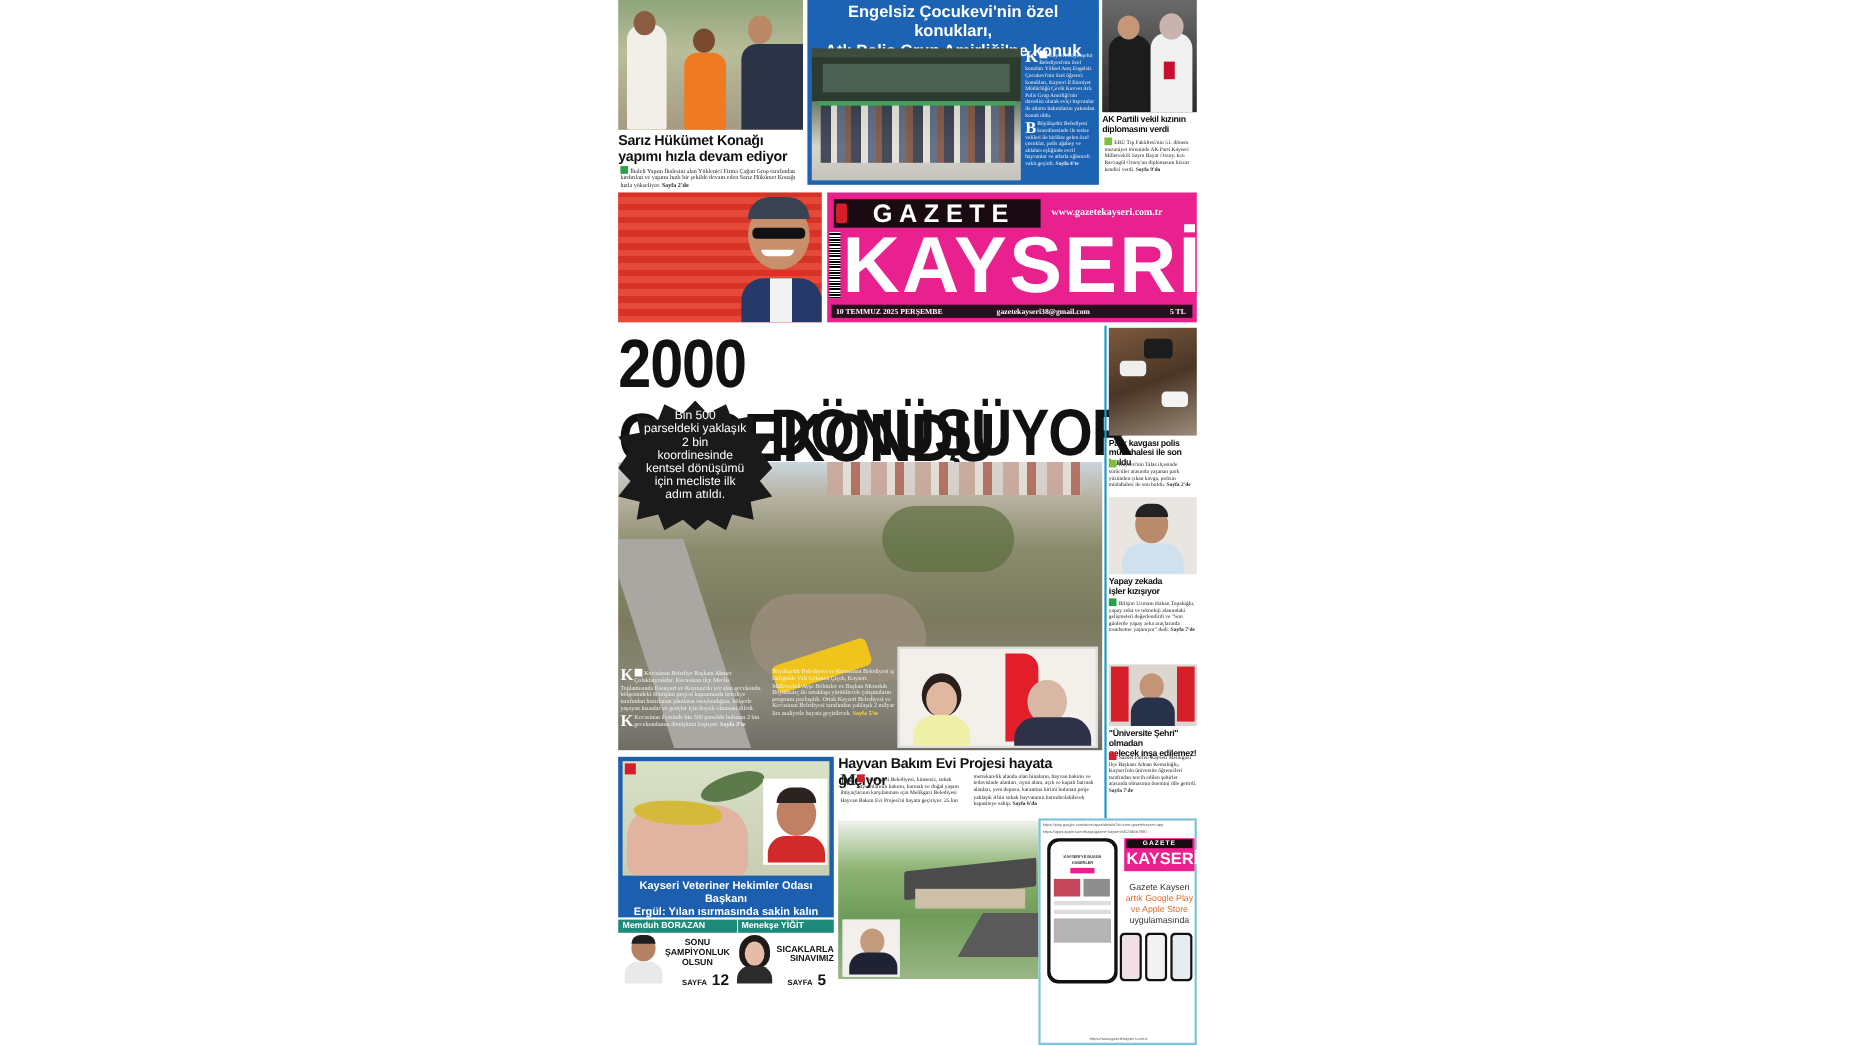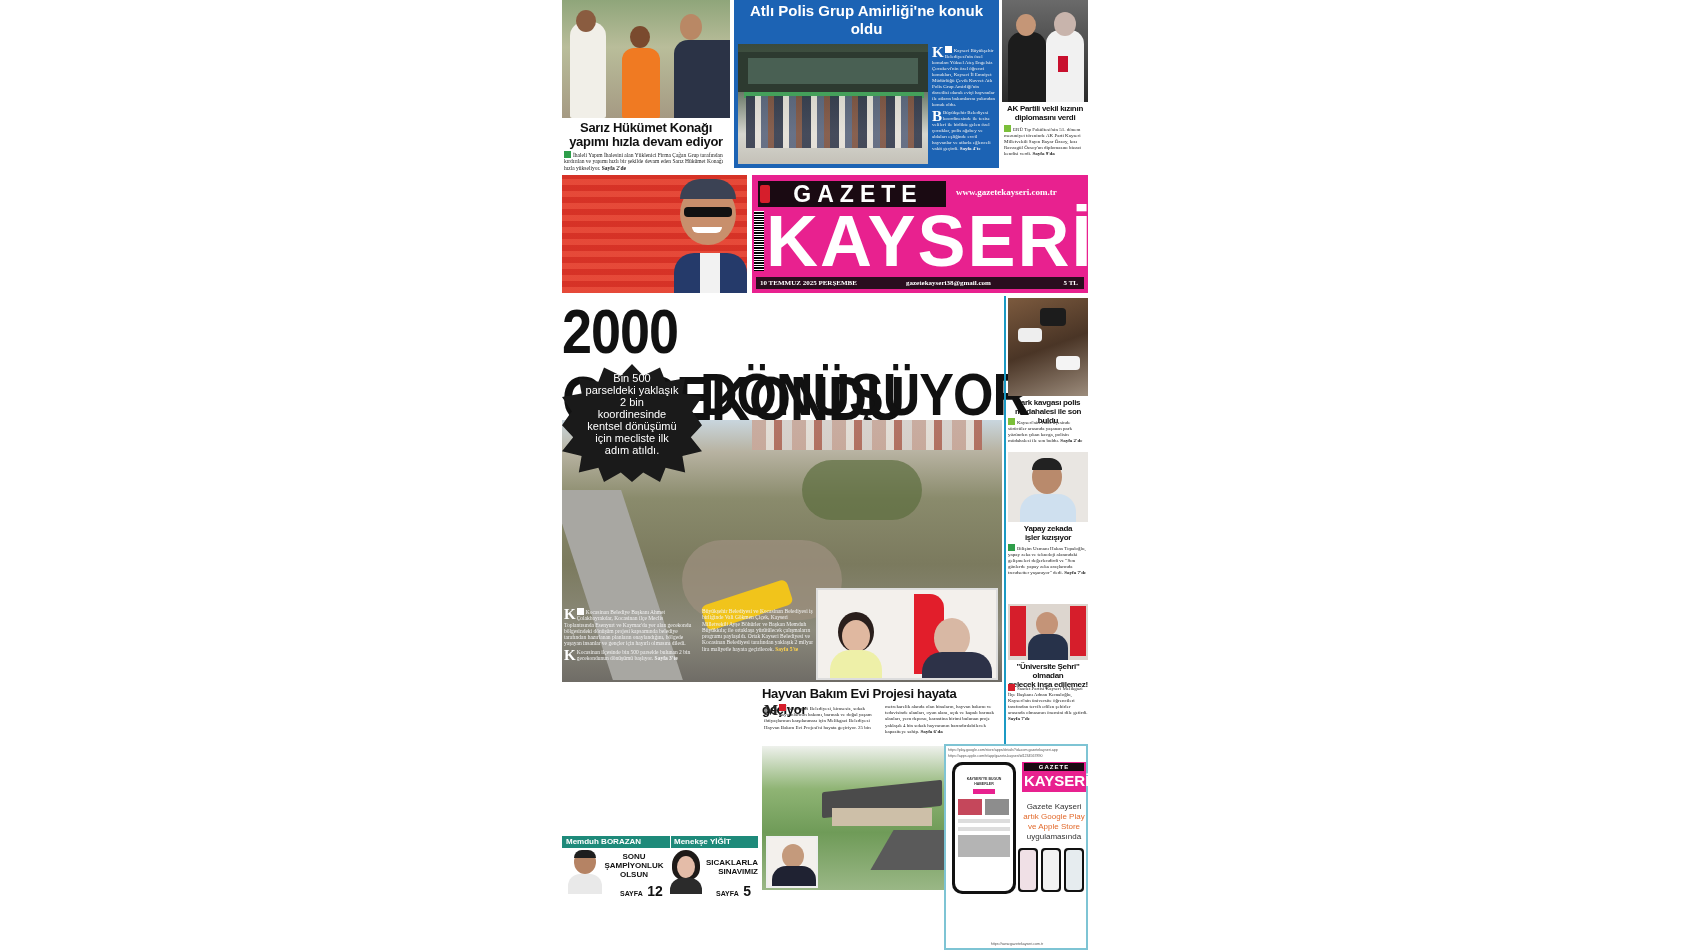--- a/index.html
+++ b/index.html
@@ -7,21 +7,21 @@
   body { position: relative; font-family: "Liberation Sans", sans-serif; }
   .page { position: absolute; left: 562px; top: 0; width: 566px; height: 950px; background: #fff; }
   .abs { position: absolute; }
   .photo { position: absolute; overflow: hidden; }
   .cond { font-family: "Liberation Sans", sans-serif; letter-spacing: -0.3px; }
   .heavy { font-weight: 900; }
   .bodytext { font-family: "Liberation Serif", serif; font-size: 5.5px; line-height: 6.3px; color: #222; }
   .bodytext.w { color: #f2f2f2; }
   .bullet { display:inline-block; width:7px; height:7px; margin-right:2px; vertical-align: -1px; }
   .dropcap { font-family: "Liberation Serif", serif; font-weight: 700; font-size: 15px; line-height: 12px; float:left; margin-right:1px; }
-  .hl { font-weight: 700; text-align: center; color: #111; }
+  .hl { font-weight: 700; text-align: left; color: #111; }
   .sayfa { font-weight: 700; }
 </style>
 </head>
 <body>
 
 <div class="page">
 
   <div class="abs" style="left:0;top:0;width:156px;height:170px;text-decoration:underline;">
     <div class="photo" style="left:0;top:0;width:168px;height:118px;background:linear-gradient(180deg,#8fa57a 0%,#b9bd9a 40%,#a59a83 100%);">
       <div class="abs" style="left:8px;top:22px;width:36px;height:96px;background:#f1efe8;border-radius:14px 14px 2px 2px;"></div>
@@ -35,20 +35,21 @@
       <div>Sarız Hükümet Konağı</div>
       <div>yapımı hızla devam ediyor</div>
     </div>
     <div class="abs bodytext" style="left:2px;top:151px;width:164px;">
       <span class="bullet" style="background:#2e9e4a;"></span><span>İhaleli Yapım İhalesini alan Yüklenici Firma Çağan Grup tarafından kırdırılan ve yapımı hızlı bir şekilde devam eden Sarız Hükümet Konağı hızla yükseliyor.</span> <span class="sayfa">Sayfa 2'de</span>
     </div>
   </div>
 
   <div class="abs" style="left:172px;top:0;width:265px;height:168px;background:#1c63b4;">
     <div class="abs" style="left:0;top:2px;width:265px;color:#fff;font-weight:700;text-align:center;font-size:15px;line-height:18px;">
+      <div>Engelsiz Çocukevi'nin özel konukları,</div>
       <div>Atlı Polis Grup Amirliği'ne konuk oldu</div>
     </div>
     <div class="photo" style="left:4px;top:44px;width:190px;height:120px;background:linear-gradient(180deg,#3a4a3c 0%,#4b5e4a 30%,#d6d6cf 75%,#c4c1b8 100%);">
       <div class="abs" style="left:0;top:8px;width:190px;height:40px;background:#2d3a30;"></div>
       <div class="abs" style="left:10px;top:14px;width:170px;height:26px;background:#5c7a6a;opacity:.6;"></div>
       <div class="abs" style="left:6px;top:48px;width:180px;height:6px;background:#44a05a;"></div>
       <div class="abs" style="left:8px;top:52px;width:176px;height:52px;background:repeating-linear-gradient(90deg,#2c3347 0 9px,#e9e4dc 9px 15px,#55607a 15px 22px,#7a4c3a 22px 28px);opacity:.85;"></div>
     </div>
     <div class="abs bodytext w" style="left:198px;top:46px;width:64px;font-size:5px;line-height:6px;">
       <span class="bullet" style="background:#fff;"></span><span class="dropcap" style="color:#fff;">K</span><span>Kayseri Büyükşehir Belediyesi'nin özel konuları Yüksel Ateş Engelsiz Çocukevi'nin özel öğrenci konukları, Kayseri İl Emniyet Müdürlüğü Çevik Kuvvet Atlı Polis Grup Amirliği'nin davetlisi olarak eviçi hayvanlar ile atların bakımlarını yakından konuk oldu.</span>
@@ -182,20 +183,37 @@
     </div>
     <div class="abs hl cond" style="left:0;top:58px;width:80px;font-size:8px;line-height:9px;">
       <div>"Üniversite Şehri" olmadan</div>
       <div>gelecek inşa edilemez!</div>
     </div>
     <div class="abs bodytext" style="left:0;top:80px;width:80px;font-size:5px;line-height:6px;">
       <span class="bullet" style="background:#d61e2b;"></span><span>Saadet Partisi Kayseri Melikgazi İlçe Başkanı Adnan Kemaloğlu, Kayseri'nin üniversite öğrencileri tarafından tercih edilen şehirler arasında olmasının önemini dile getirdi.</span> <span class="sayfa">Sayfa 7'de</span>
     </div>
   </div>
 
+  <div class="abs" style="left:0;top:688px;width:196px;height:146px;background:#1c5fae;">
+    <div class="photo" style="left:4px;top:4px;width:188px;height:104px;background:linear-gradient(180deg,#d8e1c7,#c9cdb4);">
+      <div class="abs" style="left:2px;top:2px;width:10px;height:10px;background:#d61e2b;"></div>
+      <div class="abs" style="left:4px;top:40px;width:110px;height:64px;background:#e0b4a0;border-radius:30px 30px 10px 10px;"></div>
+      <div class="abs" style="left:10px;top:36px;width:80px;height:22px;background:#d4b93a;border-radius:40% 60% 30% 70%;"></div>
+      <div class="abs" style="left:70px;top:12px;width:60px;height:22px;background:#5c7a4a;border-radius:50%;transform:rotate(-18deg);"></div>
+    </div>
+    <div class="photo" style="left:132px;top:20px;width:58px;height:78px;background:#fff;border:2px solid #fff;">
+      <div class="abs" style="left:10px;top:10px;width:36px;height:40px;background:#c08064;border-radius:50%;"></div>
+      <div class="abs" style="left:10px;top:6px;width:36px;height:14px;background:#2a2320;border-radius:18px 18px 0 0;"></div>
+      <div class="abs" style="left:2px;top:50px;width:52px;height:26px;background:#d02a2a;border-radius:16px 16px 0 0;"></div>
+    </div>
+    <div class="abs" style="left:0;top:112px;width:196px;color:#fff;text-align:center;font-weight:700;font-size:10px;line-height:12px;">
+      <div>Kayseri Veteriner Hekimler Odası Başkanı</div>
+      <div>Ergül: Yılan ısırmasında sakin kalın</div>
+    </div>
+  </div>
 
   <div class="abs" style="left:0;top:836px;width:196px;height:12px;background:#1e8a7a;">
     <span class="abs" style="left:4px;top:0;font-size:8px;line-height:12px;color:#fff;font-weight:700;">Memduh BORAZAN</span>
     <span class="abs" style="left:108px;top:0;width:1px;height:12px;background:#fff;"></span>
     <span class="abs" style="left:112px;top:0;font-size:8px;line-height:12px;color:#fff;font-weight:700;">Menekşe YİĞİT</span>
   </div>
 
   <div class="abs" style="left:0;top:850px;width:106px;height:100px;">
     <div class="abs" style="left:6px;top:0;width:34px;height:44px;">
       <div class="abs" style="left:6px;top:0;width:22px;height:24px;background:#b58364;border-radius:50%;"></div>

